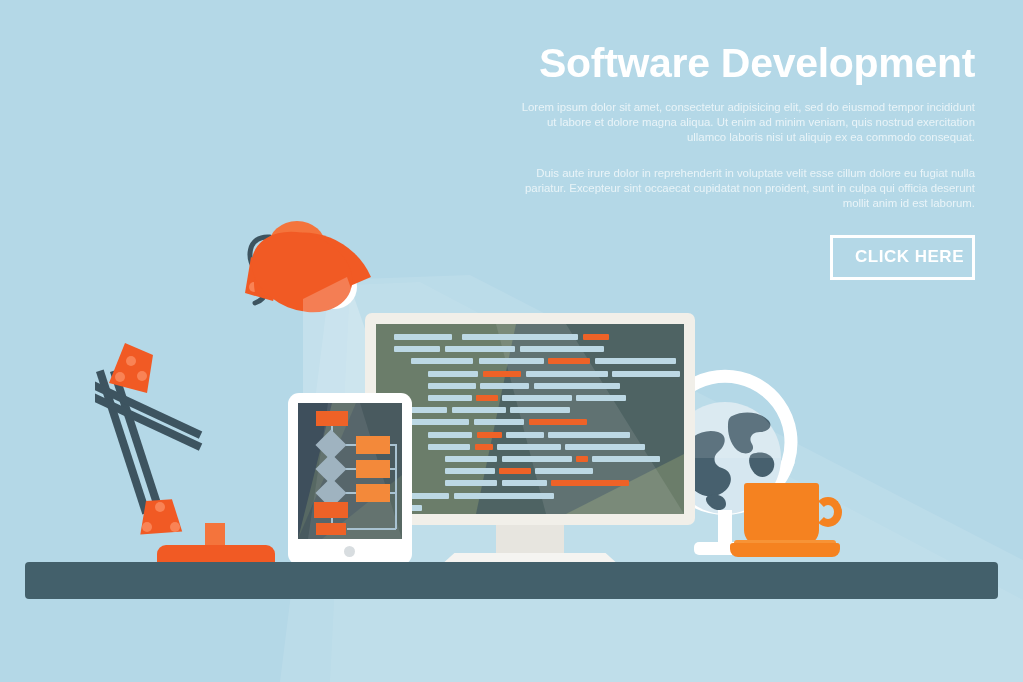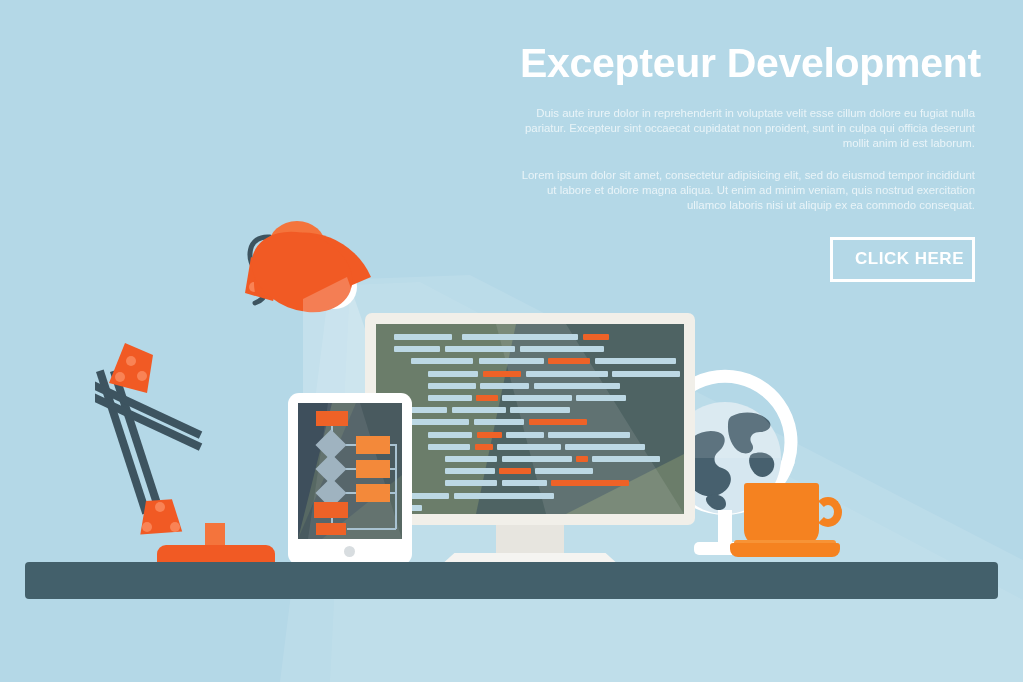--- a/index.html
+++ b/index.html
@@ -113,23 +113,23 @@
 <body>
 
 <div id="stage">
 
   <svg class="beam-bg" viewBox="0 0 1023 682">
     <polygon points="330,280 470,275 1023,560 1023,682 280,682" fill="#ffffff" opacity="0.10"></polygon>
     <polygon points="350,285 420,282 1023,600 1023,682 330,682" fill="#ffffff" opacity="0.07"></polygon>
   </svg>
 
   <div class="text-col">
-    <h1 class="headline">Excepteur Development</h1>
+    <h1 class="headline">Software Development</h1>
+    <p class="para p1">Lorem ipsum dolor sit amet, consectetur adipisicing elit, sed do eiusmod tempor incididunt ut labore et dolore magna aliqua. Ut enim ad minim veniam, quis nostrud exercitation ullamco laboris nisi ut aliquip ex ea commodo consequat.</p>
     <p class="para p2">Duis aute irure dolor in reprehenderit in voluptate velit esse cillum dolore eu fugiat nulla pariatur. Excepteur sint occaecat cupidatat non proident, sunt in culpa qui officia deserunt mollit anim id est laborum.</p>
-    <p class="para p1">Lorem ipsum dolor sit amet, consectetur adipisicing elit, sed do eiusmod tempor incididunt ut labore et dolore magna aliqua. Ut enim ad minim veniam, quis nostrud exercitation ullamco laboris nisi ut aliquip ex ea commodo consequat.</p>
     <div class="cta">CLICK HERE</div>
   </div>
 
   <div class="lamp">
     <svg width="300" height="360" viewBox="0 0 300 360">
 
       <path d="M175,22 C152,20 150,46 163,58 C176,70 172,84 160,88" stroke="#3d5460" stroke-width="5" fill="none" stroke-linecap="round"></path>
 
       <g>
         <rect x="24" y="152" width="8" height="150" fill="#3d5460" transform="rotate(-18 28 227)"></rect>

